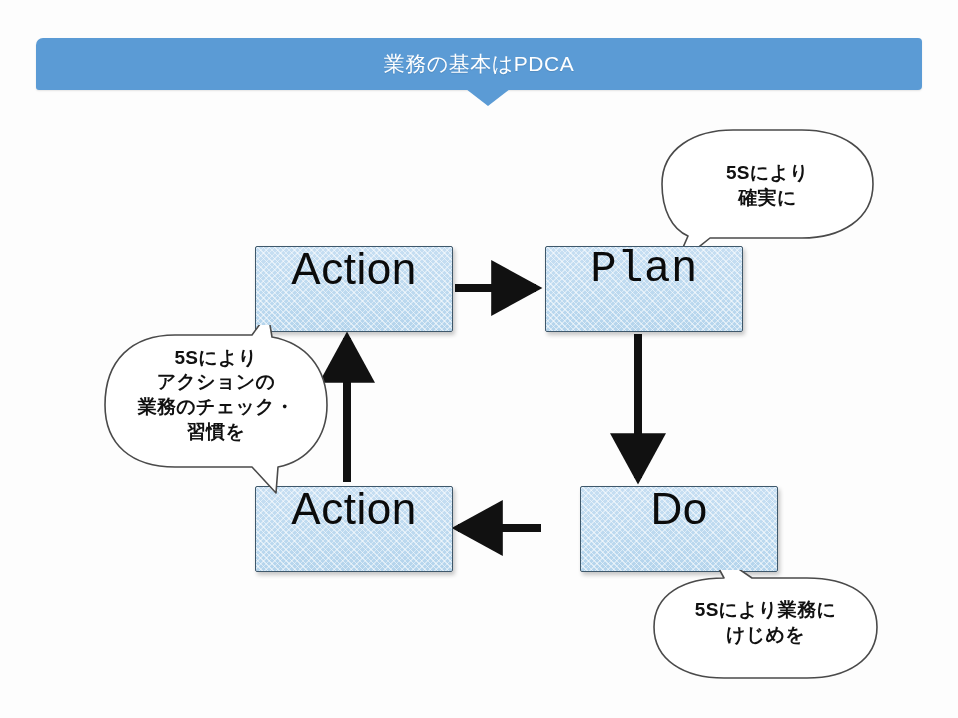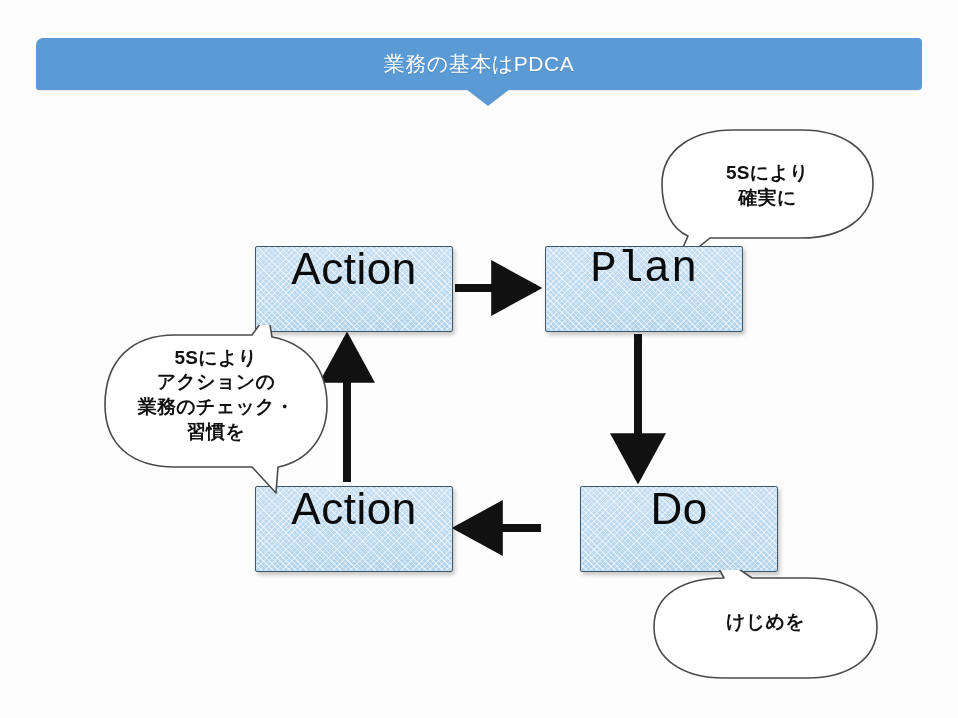--- a/index.html
+++ b/index.html
@@ -206,17 +206,18 @@
                C 6,24 36,8 76,8
                L 60,-22
                L 104,8
                L 159,8
                C 199,8 229,24 229,57
                C 229,90 199,108 159,108
                L 76,108
                C 36,108 6,90 6,57 Z" fill="#ffffff" stroke="#4a4a4a" stroke-width="1.6" stroke-linejoin="round"></path>
     </svg>
     <div class="callout-text">
+      <span class="ln">5Sにより業務に</span>
       <span class="ln">けじめを</span>
     </div>
   </div>
 
 </div>
 
 </body></html>

